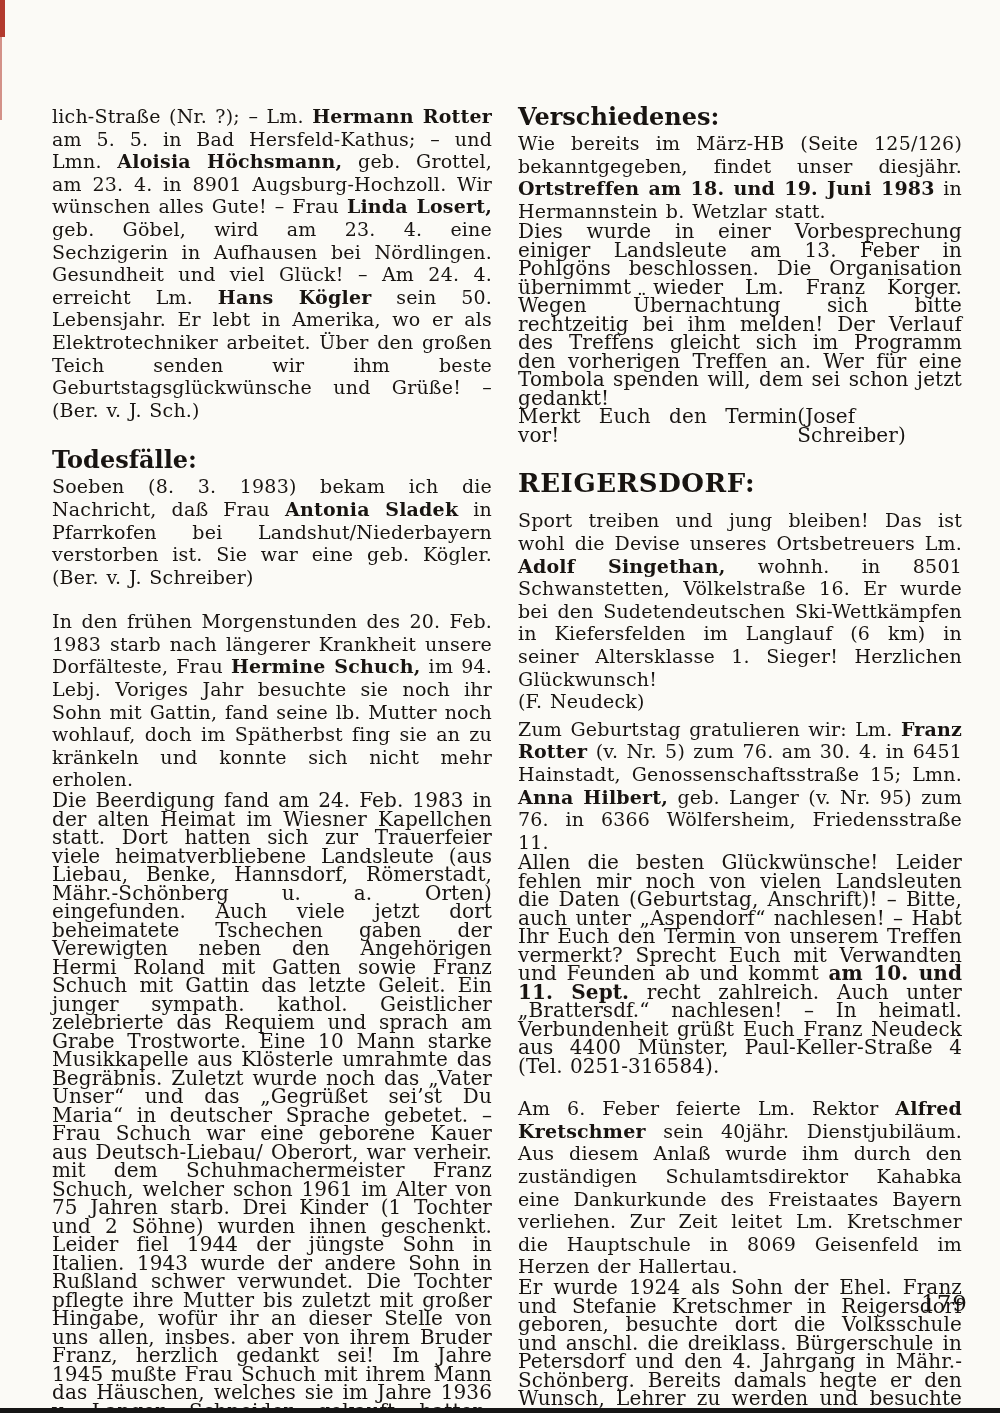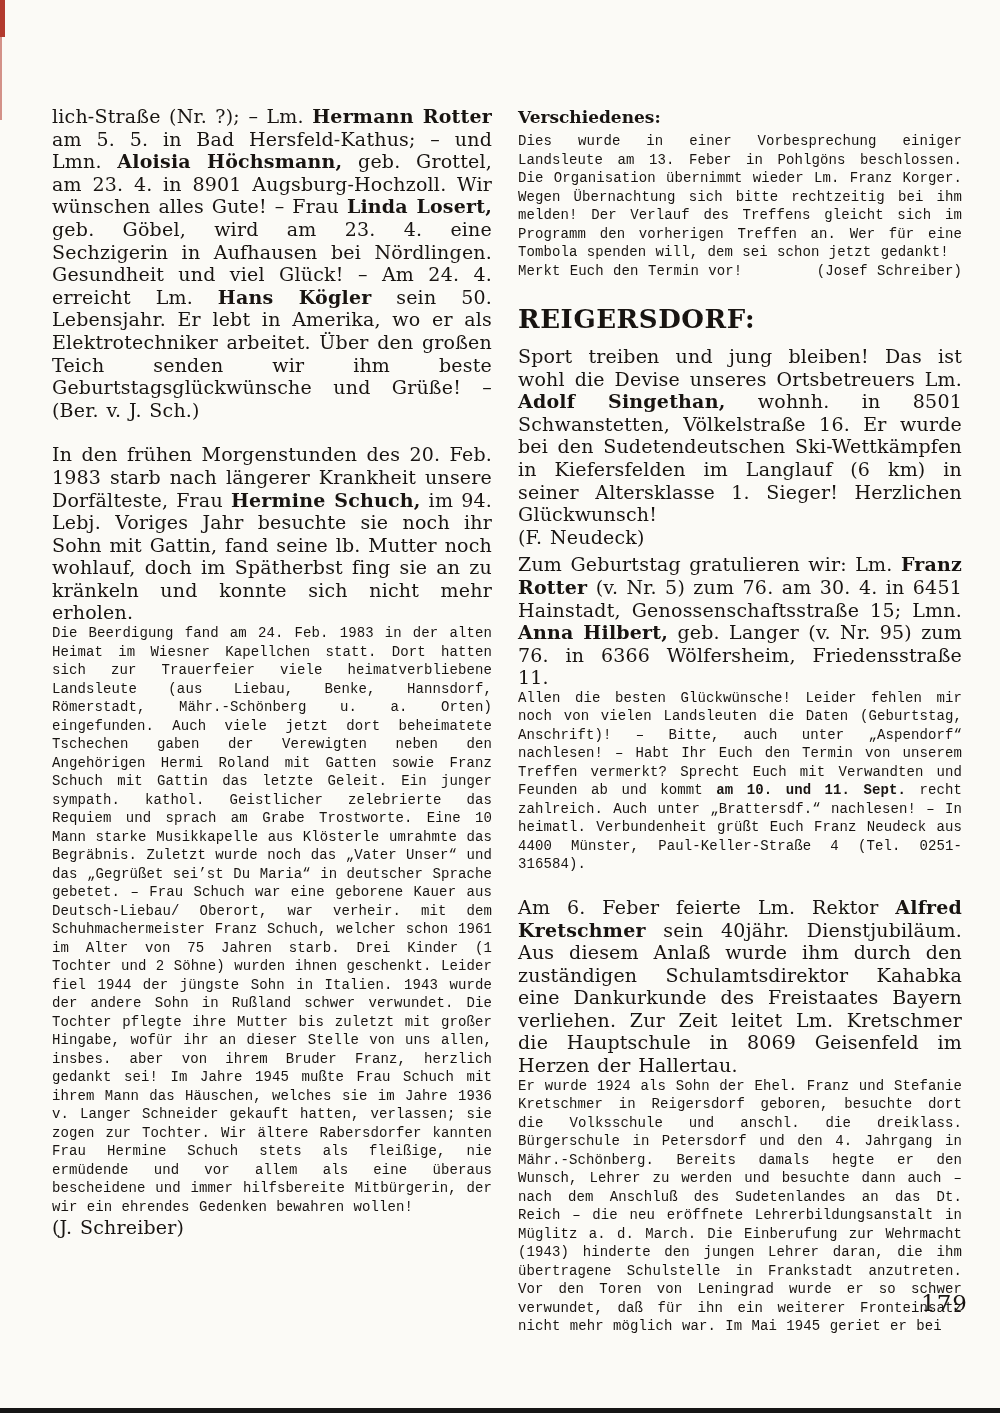--- a/index.html
+++ b/index.html
@@ -43,29 +43,28 @@
   .col-right { max-width: 444px; }
   p { margin: 0; }
   .txt-l {
     font-size: 19px;
     line-height: 22.6px;
     text-align: justify;
     letter-spacing: 0.2px;
     word-spacing: 1.5px;
   }
   .txt-s {
-    font-size: 14px;
+    font-size: 20px;
     line-height: 18.5px;
     text-align: justify;
     letter-spacing: 0.1px;
     word-spacing: 0.8px;
-    font-family: Liberation Mono, monospace;
   }
   .heading {
-    font-size: 17px;
+    font-size: 24px;
     font-weight: bold;
     margin: 27px 0 3px 0;
     line-height: 24px;
   }
   .heading.first { margin-top: 0; }
   .heading.caps {
     font-size: 26px;
     letter-spacing: 0.6px;
     margin-bottom: 14px;
   }
@@ -90,32 +89,35 @@
 <div class="page">
 
   <div class="red-mark" style="background: rgb(178, 58, 46);"></div>
   <div class="red-mark-2" style="background: rgb(178, 58, 46);"></div>
 
   <div class="columns">
 
     <div class="col col-left">
       <p class="txt-l"><span>lich-Straße (Nr. ?); – Lm. </span><b>Hermann Rotter</b><span> am 5. 5. in Bad Hersfeld-Kathus; – und Lmn. </span><b>Aloisia Höchsmann,</b><span> geb. Grottel, am 23. 4. in 8901 Augsburg-Hochzoll. Wir wünschen alles Gute! – Frau </span><b>Linda Losert,</b><span> geb. Göbel, wird am 23. 4. eine Sechzigerin in Aufhausen bei Nördlingen. Gesundheit und viel Glück! – Am 24. 4. erreicht Lm. </span><b>Hans Kögler</b><span> sein 50. Lebensjahr. Er lebt in Amerika, wo er als Elektrotechniker arbeitet. Über den großen Teich senden wir ihm beste Geburtstagsglückwünsche und Grüße! – (Ber. v. J. Sch.)</span></p>
 
+      <h2 class="heading">Todesfälle:</h2>
 
+      <p class="txt-l"><span>Soeben (8. 3. 1983) bekam ich die Nachricht, daß Frau </span><b>Antonia Sladek</b><span> in Pfarrkofen bei Landshut/Niederbayern verstorben ist. Sie war eine geb. Kögler. (Ber. v. J. Schreiber)</span></p>
 
       <p class="txt-l mt"><span>In den frühen Morgenstunden des 20. Feb. 1983 starb nach längerer Krankheit unsere Dorfälteste, Frau </span><b>Hermine Schuch,</b><span> im 94. Lebj. Voriges Jahr besuchte sie noch ihr Sohn mit Gattin, fand seine lb. Mutter noch wohlauf, doch im Spätherbst fing sie an zu kränkeln und konnte sich nicht mehr erholen.</span></p>
 
       <p class="txt-s"><span>Die Beerdigung fand am 24. Feb. 1983 in der alten Heimat im Wiesner Kapellchen statt. Dort hatten sich zur Trauerfeier viele heimatverbliebene Landsleute (aus Liebau, Benke, Hannsdorf, Römerstadt, Mähr.-Schönberg u. a. Orten) eingefunden. Auch viele jetzt dort beheimatete Tschechen gaben der Verewigten neben den Angehörigen Hermi Roland mit Gatten sowie Franz Schuch mit Gattin das letzte Geleit. Ein junger sympath. kathol. Geistlicher zelebrierte das Requiem und sprach am Grabe Trostworte. Eine 10 Mann starke Musikkapelle aus Klösterle umrahmte das Begräbnis. Zuletzt wurde noch das „Vater Unser“ und das „Gegrüßet sei’st Du Maria“ in deutscher Sprache gebetet. – Frau Schuch war eine geborene Kauer aus Deutsch-Liebau/ Oberort, war verheir. mit dem Schuhmachermeister Franz Schuch, welcher schon 1961 im Alter von 75 Jahren starb. Drei Kinder (1 Tochter und 2 Söhne) wurden ihnen geschenkt. Leider fiel 1944 der jüngste Sohn in Italien. 1943 wurde der andere Sohn in Rußland schwer verwundet. Die Tochter pflegte ihre Mutter bis zuletzt mit großer Hingabe, wofür ihr an dieser Stelle von uns allen, insbes. aber von ihrem Bruder Franz, herzlich gedankt sei! Im Jahre 1945 mußte Frau Schuch mit ihrem Mann das Häuschen, welches sie im Jahre 1936 v. Langer Schneider gekauft hatten, verlassen; sie zogen zur Tochter. Wir ältere Rabersdorfer kannten Frau Hermine Schuch stets als fleißige, nie ermüdende und vor allem als eine überaus bescheidene und immer hilfsbereite Mitbürgerin, der wir ein ehrendes Gedenken bewahren wollen!</span></p>
 
       <p class="txt-l sig">(J. Schreiber)</p>
     </div>
 
     <div class="col col-right">
       <h2 class="heading first">Verschiedenes:</h2>
 
+      <p class="txt-l"><span>Wie bereits im März-HB (Seite 125/126) bekanntgegeben, findet unser diesjähr. </span><b>Ortstreffen am 18. und 19. Juni 1983</b><span> in Hermannstein b. Wetzlar statt.</span></p>
 
       <p class="txt-s"><span>Dies wurde in einer Vorbesprechung einiger Landsleute am 13. Feber in Pohlgöns beschlossen. Die Organisation übernimmt wieder Lm. Franz Korger. Wegen Übernachtung sich bitte rechtzeitig bei ihm melden! Der Verlauf des Treffens gleicht sich im Programm den vorherigen Treffen an. Wer für eine Tombola spenden will, dem sei schon jetzt gedankt!</span></p>
 
       <div class="line-split txt-s">
         <span>Merkt Euch den Termin vor!</span>
         <span>(Josef Schreiber)</span>
       </div>
 
       <h2 class="heading caps">REIGERSDORF:</h2>
 

